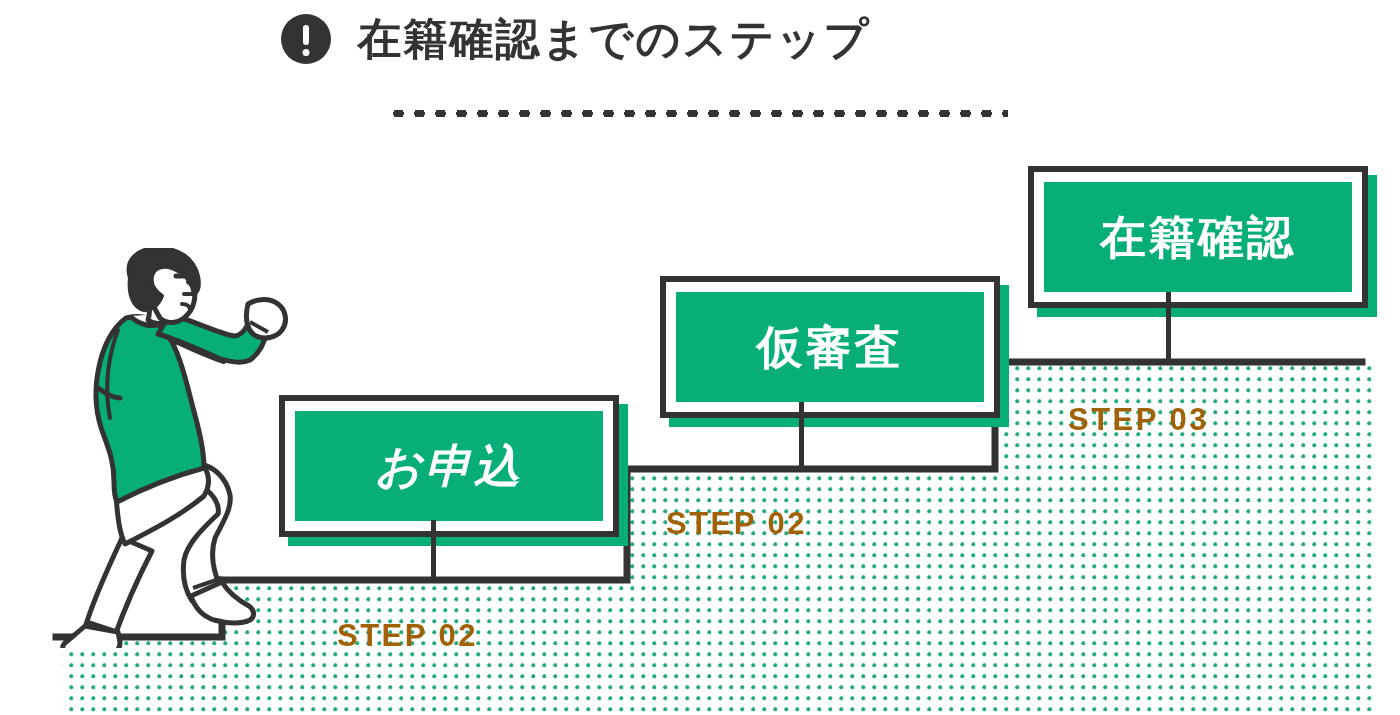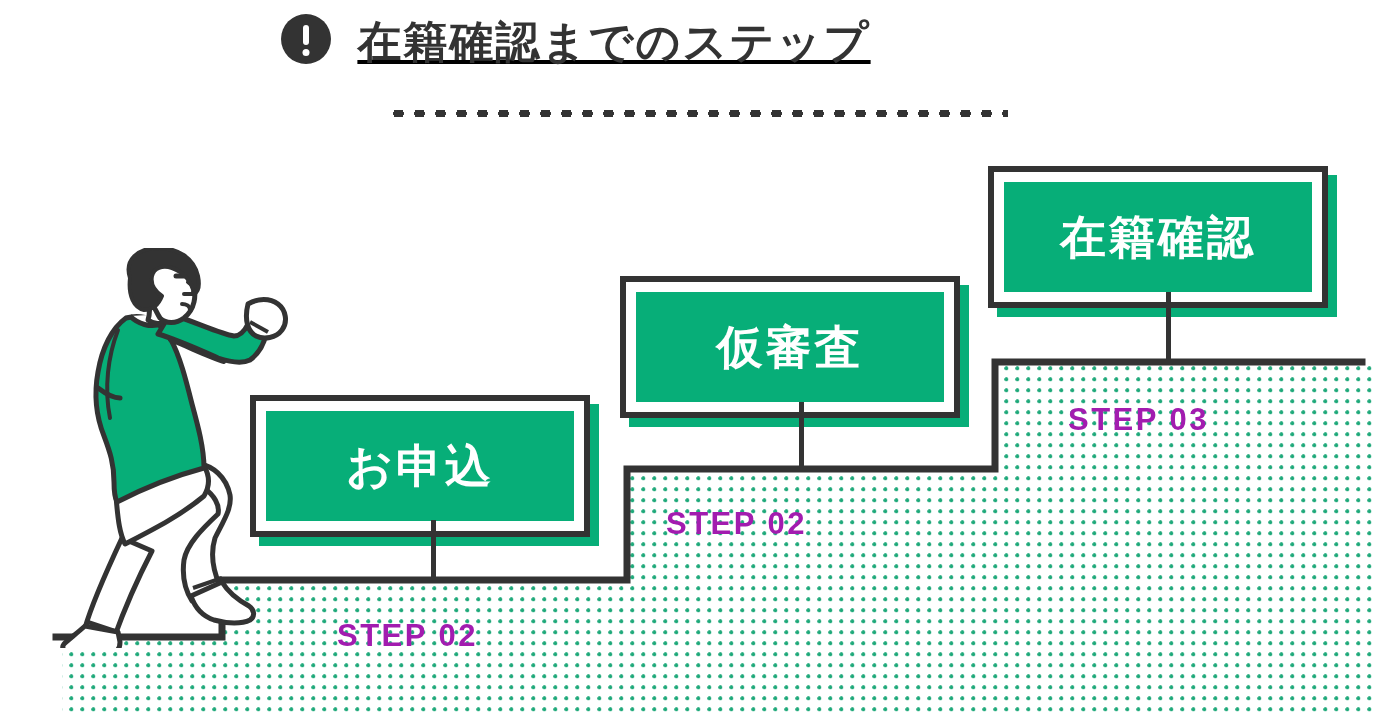--- a/index.html
+++ b/index.html
@@ -26,24 +26,23 @@
     top: 0;
     width: 1400px;
     height: 130px;
   }
   .title-row {
     position: absolute;
     left: 0;
     top: 14px;
     width: 1152px;
     display: flex;
-    align-items: flex-end;
+    align-items: center;
     justify-content: center;
     gap: 26px;
-    text-decoration: underline;
   }
   .alert-icon {
     width: 50px;
     height: 50px;
     border-radius: 50%;
     background: #333333;
     position: relative;
     flex: 0 0 auto;
   }
   .alert-icon .bang-stem {
@@ -93,20 +92,21 @@
     top: 0;
     width: 1400px;
     height: 715px;
   }
 
   
   .step-box {
     position: absolute;
     width: 340px;
     height: 142px;
+    margin-left: 40px;
   }
   .step-box .box-shadow-layer {
     position: absolute;
     left: 9px;
     top: 9px;
     width: 340px;
     height: 142px;
     background: #07AE78;
   }
   .step-box .box-outline {
@@ -136,40 +136,40 @@
     display: flex;
     align-items: center;
     justify-content: center;
     color: #ffffff;
     font-size: 46px;
     font-weight: bold;
     letter-spacing: 3px;
     line-height: 1;
   }
 
-  #step-box-1 { left: 250px; top: 395px; }
+  #step-box-1 { left: 239px; top: 395px; font-style: italic; }
   #step-box-2 { left: 620px; top: 276px; }
   #step-box-3 { left: 988px; top: 166px; }
 
   
   .connector {
     position: absolute;
     width: 5px;
     background: #333333;
   }
   #connector-1 { left: 431px; top: 520px; height: 62px; }
   #connector-2 { left: 799px; top: 402px; height: 64px; }
   #connector-3 { left: 1166px; top: 292px; height: 70px; }
 
   
   .step-caption {
     position: absolute;
     font-size: 31px;
     font-weight: bold;
-    color: #a21caf;
+    color: #a16207;
     letter-spacing: 2.5px;
     line-height: 1;
     white-space: nowrap;
   }
   #step-caption-1 { left: 337px; top: 620px; }
   #step-caption-2 { left: 666px; top: 508px; }
   #step-caption-3 { left: 1068px; top: 404px; }
 
   
   .person {

